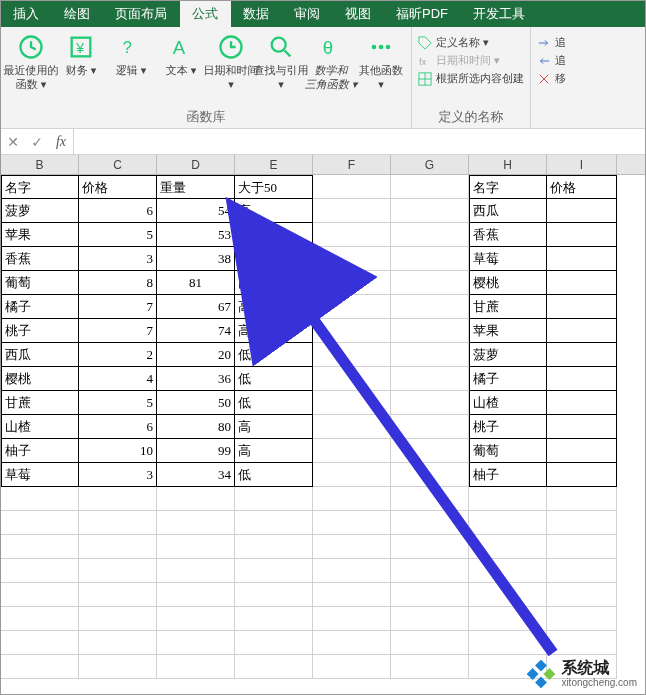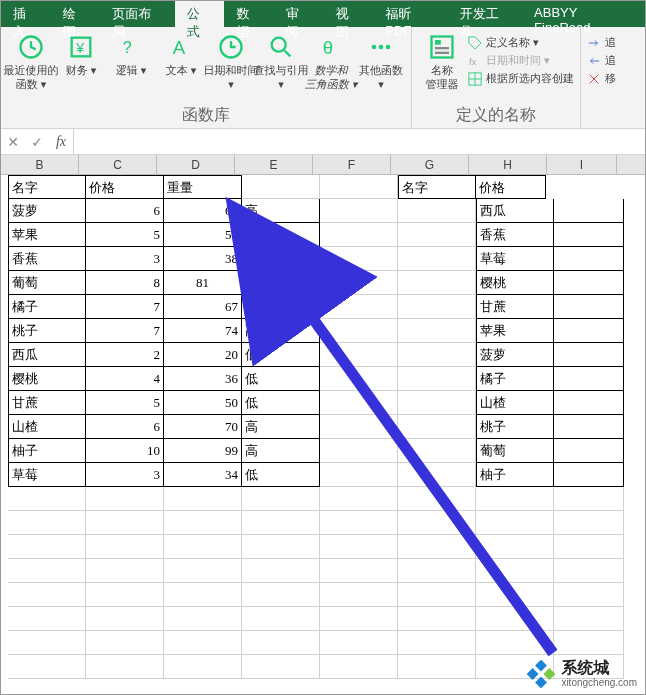--- a/index.html
+++ b/index.html
@@ -63,21 +63,21 @@
     font-size: 11px;
     color: #444;
     line-height: 1.25;
   }
   .ribbon-btn-big .ic {
     width: 28px; height: 28px;
     margin-bottom: 3px;
     display: flex; align-items: center; justify-content: center;
   }
   .ribbon-group-label {
-    font-size: 16px;
+    font-size: 13px;
     color: #666;
     text-align: center;
     padding: 2px 0 0 0;
   }
   .ribbon-small-items {
     display: flex;
     flex-direction: column;
     gap: 3px;
     padding-top: 4px;
   }
@@ -140,21 +140,20 @@
     color: #444;
     line-height: 20px;
     cursor: pointer;
   }
   .cells {
     position: relative;
   }
   .row {
     display: flex;
     height: 24px;
-    margin-left: 7px;
   }
   .cell {
     border-right: 1px solid #d0d0d0;
     border-bottom: 1px solid #d0d0d0;
     padding: 0 3px;
     font-size: 13px;
     line-height: 24px;
     overflow: hidden;
     white-space: nowrap;
     color: #000;
@@ -201,21 +200,20 @@
 <div class="tabs">
   <div class="tab">插入</div>
   <div class="tab">绘图</div>
   <div class="tab">页面布局</div>
   <div class="tab active">公式</div>
   <div class="tab">数据</div>
   <div class="tab">审阅</div>
   <div class="tab">视图</div>
   <div class="tab">福昕PDF</div>
   <div class="tab">开发工具</div>
-  <div class="tab">ABBYY FineRead</div>
 </div>
 
 <div class="ribbon">
   <div class="ribbon-group" style="flex:0 0 auto;">
     <div class="ribbon-group-buttons" id="fnlib">
         <div class="ribbon-btn-big">
           <span class="ic">
             <svg viewBox="0 0 24 24">
               <circle cx="12" cy="12" r="9" fill="none" stroke="#2c7" stroke-width="2"></circle>
               <path d="M12 7v5l4 2" stroke="#2c7" stroke-width="2" fill="none"></path>
@@ -287,32 +285,20 @@
             </svg>
           </span>
           <span style="white-space:pre;">其他函数
 ▾</span>
         </div>
       </div>
     <div class="ribbon-group-label">函数库</div>
   </div>
   <div class="ribbon-group">
     <div class="ribbon-group-buttons">
-      <div class="ribbon-btn-big">
-        <span class="ic">
-          <svg viewBox="0 0 24 24">
-              <rect x="3" y="3" width="18" height="18" fill="none" stroke="#2c7" stroke-width="2"></rect>
-              <rect x="6" y="6" width="5" height="4" fill="#2c7"></rect>
-              <rect x="6" y="12" width="12" height="2" fill="#888"></rect>
-              <rect x="6" y="16" width="12" height="2" fill="#888"></rect>
-            </svg>
-        </span>
-        <span style="white-space:pre;">名称
-管理器</span>
-      </div>
       <div class="ribbon-small-items">
         <div class="ribbon-small">
           <svg viewBox="0 0 16 16">
               <path d="M1 1h7l7 7-7 7-7-7z" fill="none" stroke="#2c7"></path>
             </svg>
           <span>定义名称 ▾</span>
         </div>
         <div class="ribbon-small" style="color:#aaa;">
           <svg viewBox="0 0 16 16">
               <text x="1" y="12" font-size="11" fill="#aaa">fx</text>
@@ -374,29 +360,30 @@
       <div class="col-header" style="width: 78px;">F</div>
       <div class="col-header" style="width: 78px;">G</div>
       <div class="col-header" style="width: 78px;">H</div>
       <div class="col-header" style="width: 70px;">I</div>
     </div>
   <div class="cells" id="cells">
       <div class="row">
         <div class="cell tbl tbl-top tbl-left" style="width: 78px;">名字</div>
         <div class="cell tbl tbl-top" style="width: 78px;">价格</div>
         <div class="cell tbl tbl-top" style="width: 78px;">重量</div>
+        <div class="cell tbl tbl-top" style="width: 78px;">大于50</div>
         <div class="cell" style="width: 78px;"></div>
         <div class="cell" style="width: 78px;"></div>
         <div class="cell tbl tbl-top tbl-left" style="width: 78px;">名字</div>
         <div class="cell tbl tbl-top" style="width: 70px;">价格</div>
       </div>
       <div class="row">
         <div class="cell tbl tbl-left" style="width: 78px;">菠萝</div>
         <div class="cell tbl num" style="width: 78px;">6</div>
-        <div class="cell tbl num" style="width: 78px;">61</div>
+        <div class="cell tbl num" style="width: 78px;">54</div>
         <div class="cell tbl" style="width: 78px;">高</div>
         <div class="cell" style="width: 78px;"></div>
         <div class="cell" style="width: 78px;"></div>
         <div class="cell tbl tbl-left" style="width: 78px;">西瓜</div>
         <div class="cell tbl" style="width: 70px;"></div>
       </div>
       <div class="row">
         <div class="cell tbl tbl-left" style="width: 78px;">苹果</div>
         <div class="cell tbl num" style="width: 78px;">5</div>
         <div class="cell tbl num" style="width: 78px;">53</div>
@@ -472,21 +459,21 @@
         <div class="cell tbl num" style="width: 78px;">50</div>
         <div class="cell tbl" style="width: 78px;">低</div>
         <div class="cell" style="width: 78px;"></div>
         <div class="cell" style="width: 78px;"></div>
         <div class="cell tbl tbl-left" style="width: 78px;">山楂</div>
         <div class="cell tbl" style="width: 70px;"></div>
       </div>
       <div class="row">
         <div class="cell tbl tbl-left" style="width: 78px;">山楂</div>
         <div class="cell tbl num" style="width: 78px;">6</div>
-        <div class="cell tbl num" style="width: 78px;">70</div>
+        <div class="cell tbl num" style="width: 78px;">80</div>
         <div class="cell tbl" style="width: 78px;">高</div>
         <div class="cell" style="width: 78px;"></div>
         <div class="cell" style="width: 78px;"></div>
         <div class="cell tbl tbl-left" style="width: 78px;">桃子</div>
         <div class="cell tbl" style="width: 70px;"></div>
       </div>
       <div class="row">
         <div class="cell tbl tbl-left" style="width: 78px;">柚子</div>
         <div class="cell tbl num" style="width: 78px;">10</div>
         <div class="cell tbl num" style="width: 78px;">99</div>

